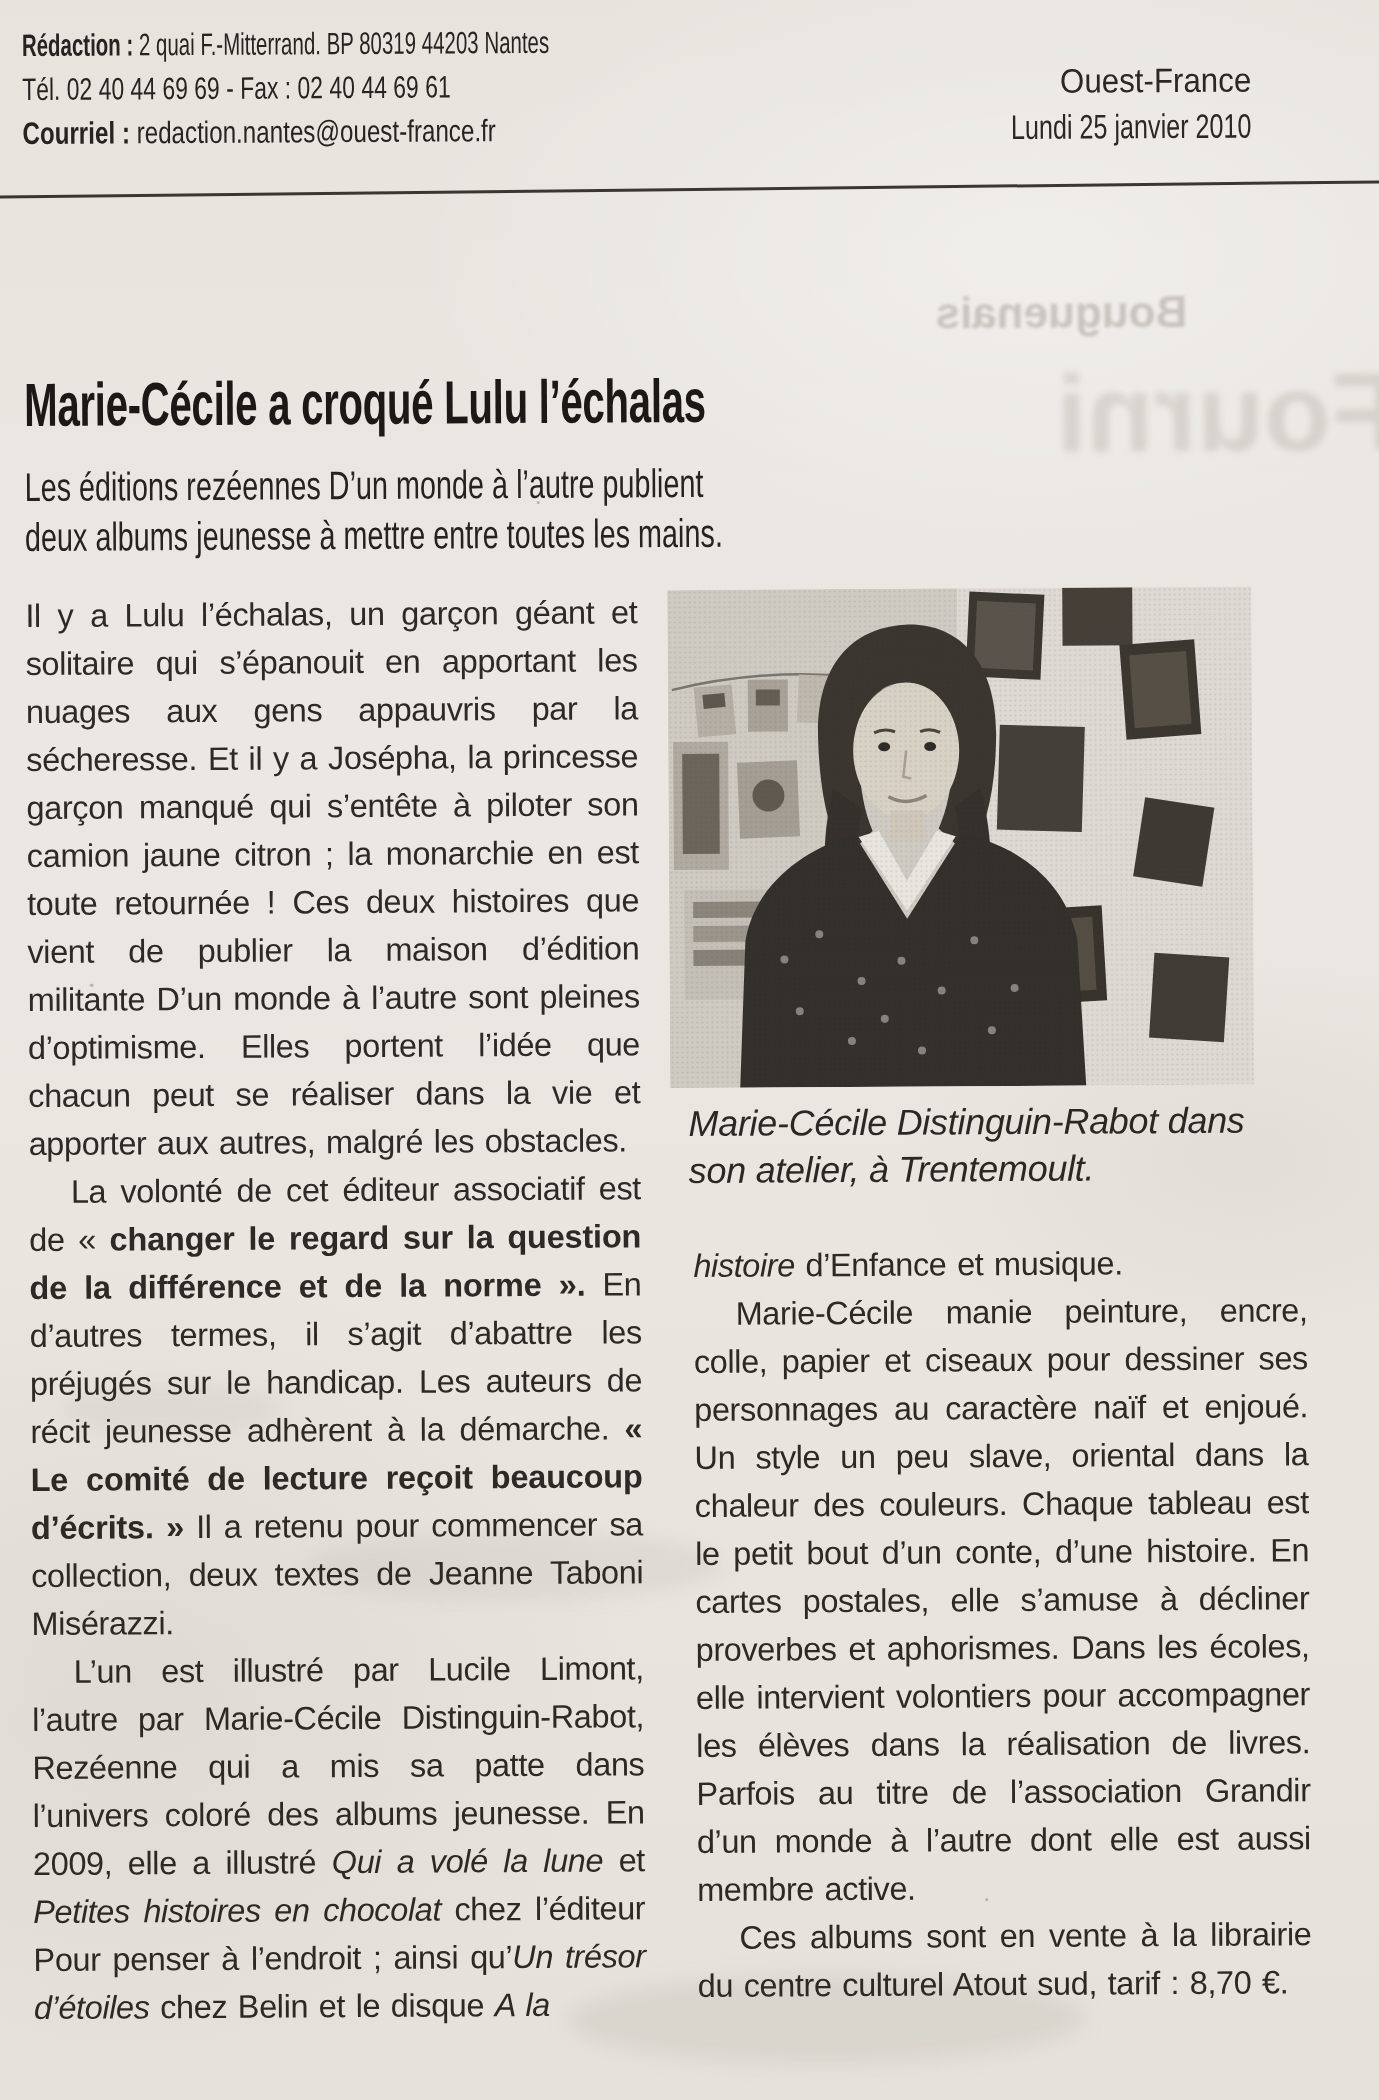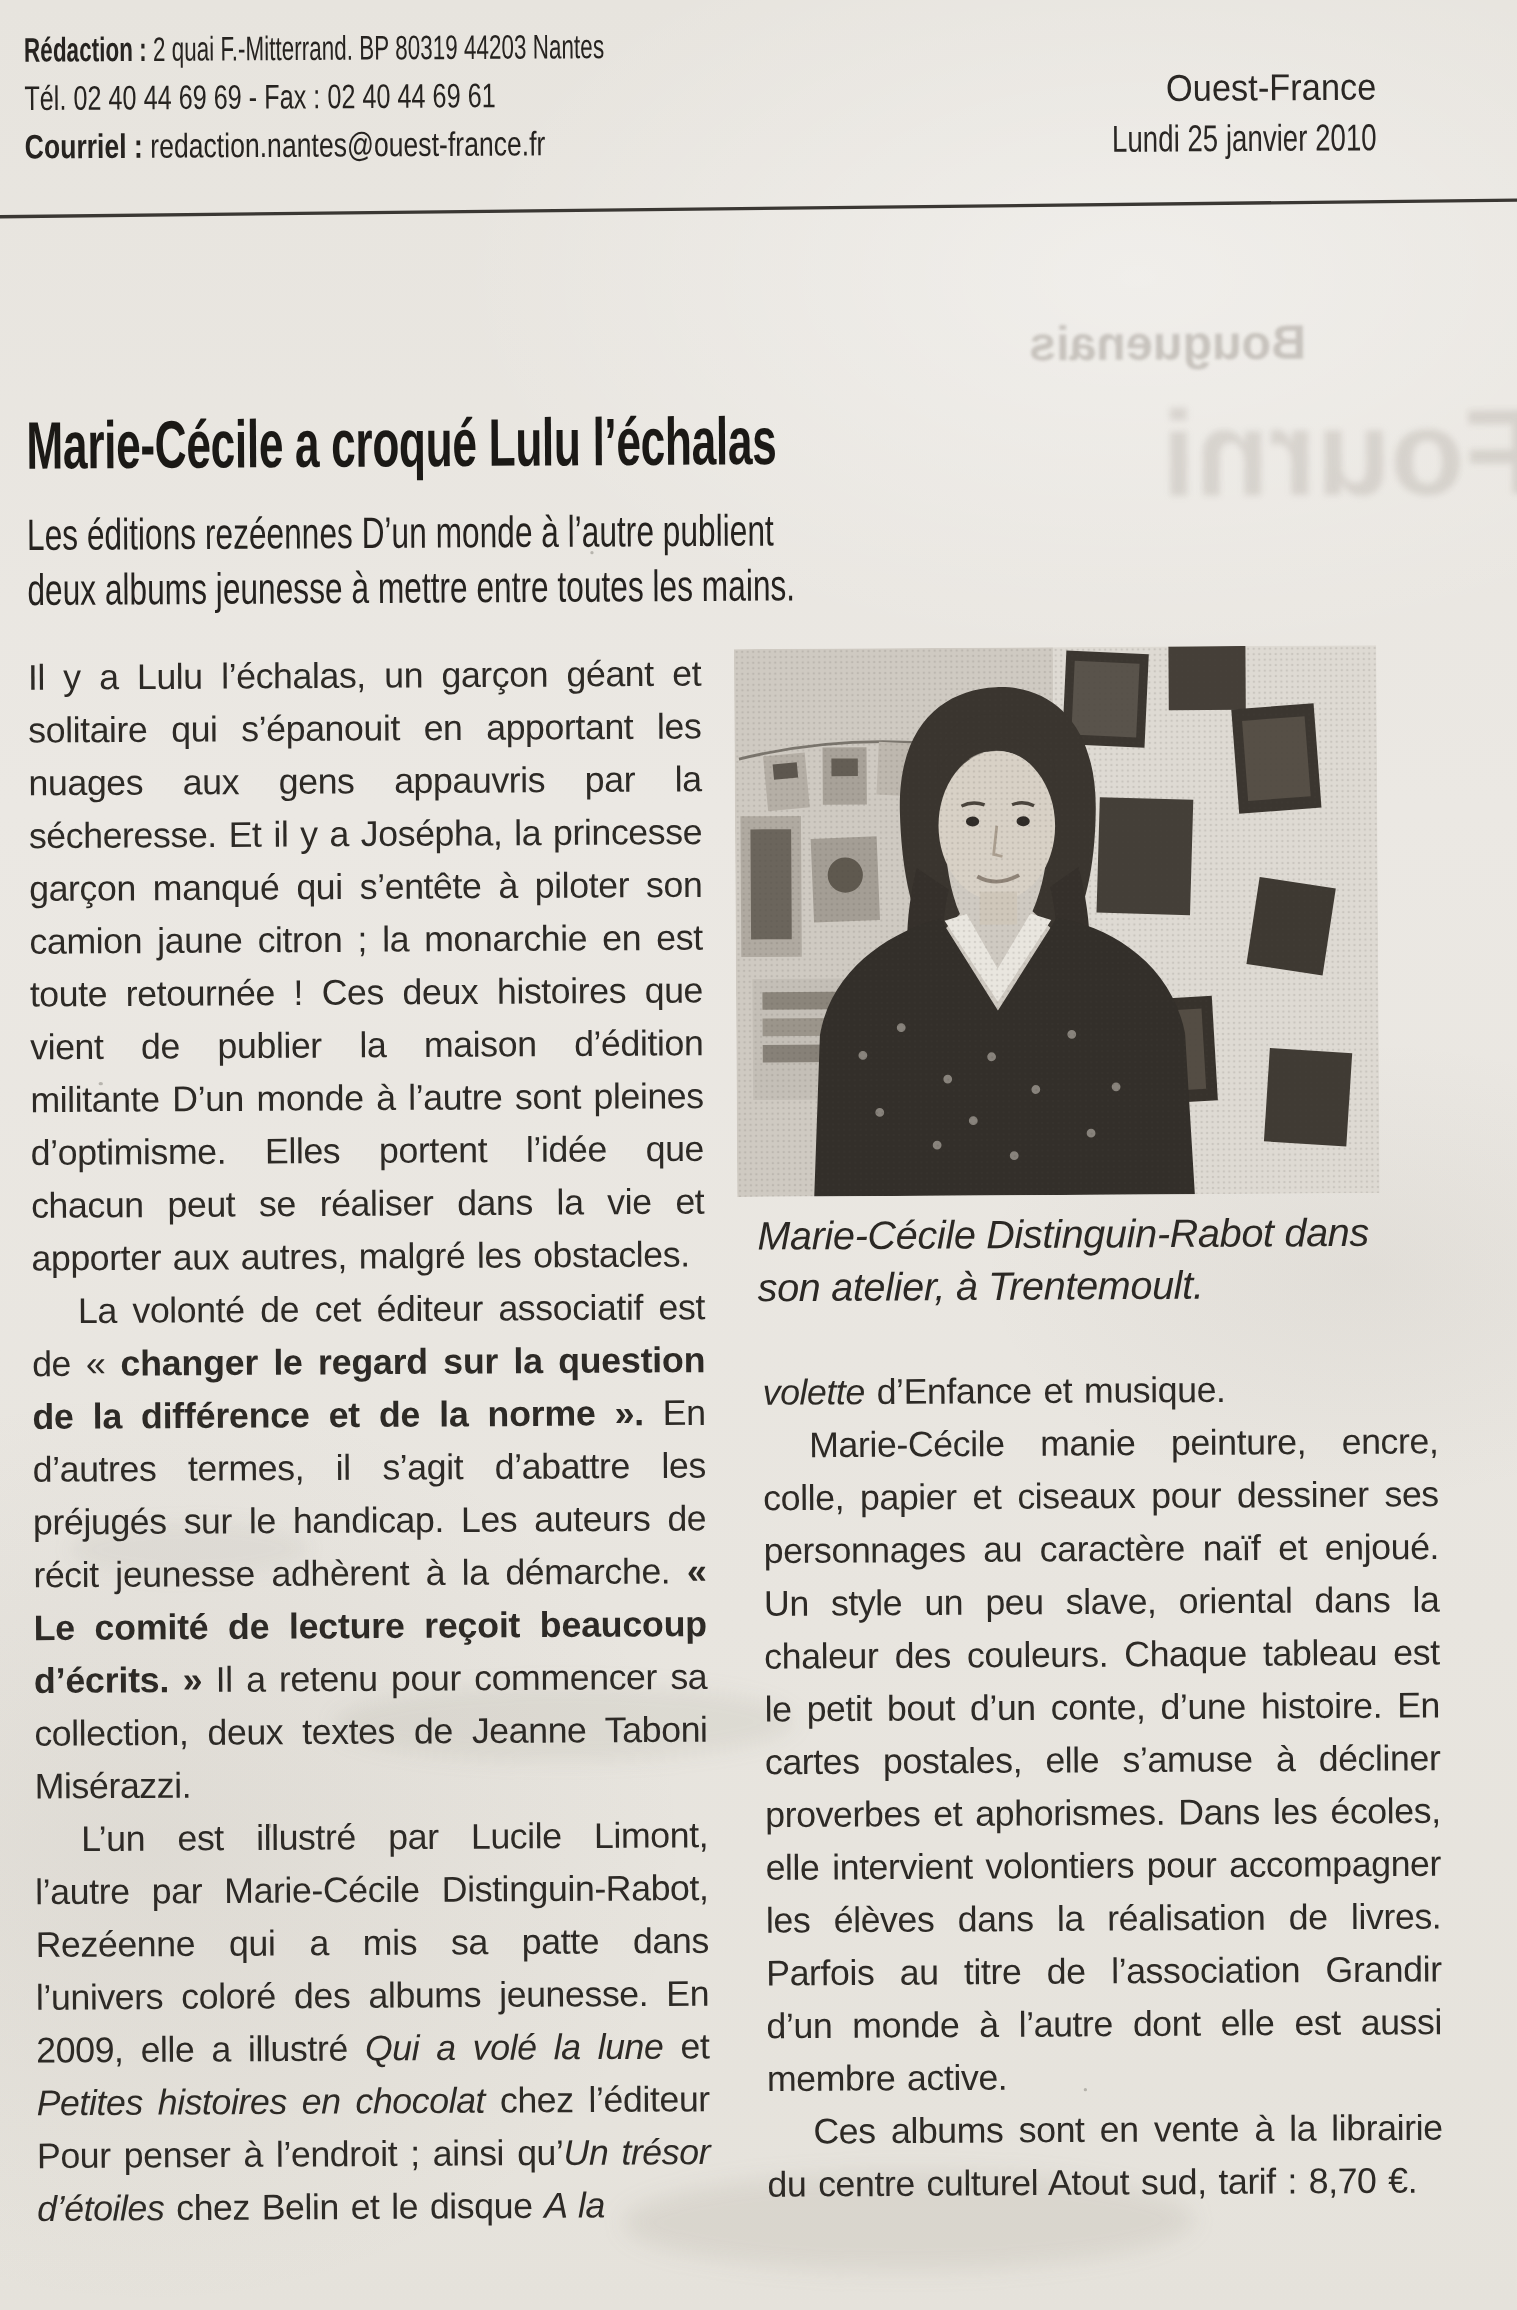--- a/index.html
+++ b/index.html
@@ -201,18 +201,18 @@
         </g>
       </g>
 
       <rect x="0" y="0" width="584" height="498" fill="url(#ht)" opacity="0.14"></rect>
     </svg>
   </div>
 
   <div class="caption">Marie-Cécile Distinguin-Rabot dans son atelier, à Trentemoult.</div>
 
   <div class="col col-right">
-    <p><span class="i">volette</span><span> d’Enfance et musique.</span></p>
+    <p><span class="i">histoire</span><span> d’Enfance et musique.</span></p>
     <p class="indent"><span>Marie-Cécile manie peinture, encre, colle, papier et ciseaux pour dessiner ses personnages au caractère naïf et enjoué. Un style un peu slave, oriental dans la chaleur des couleurs. Chaque tableau est le petit bout d’un conte, d’une histoire. En cartes postales, elle s’amuse à décliner proverbes et aphorismes. Dans les écoles, elle intervient volontiers pour accompagner les élèves dans la réalisation de livres. Parfois au titre de l’association Grandir d’un monde à l’autre dont elle est aussi membre active.</span></p>
     <p class="indent"><span>Ces albums sont en vente à la librairie du centre culturel Atout sud, tarif : 8,70 €.</span></p>
   </div>
 
 </div>
 
 </body></html>

